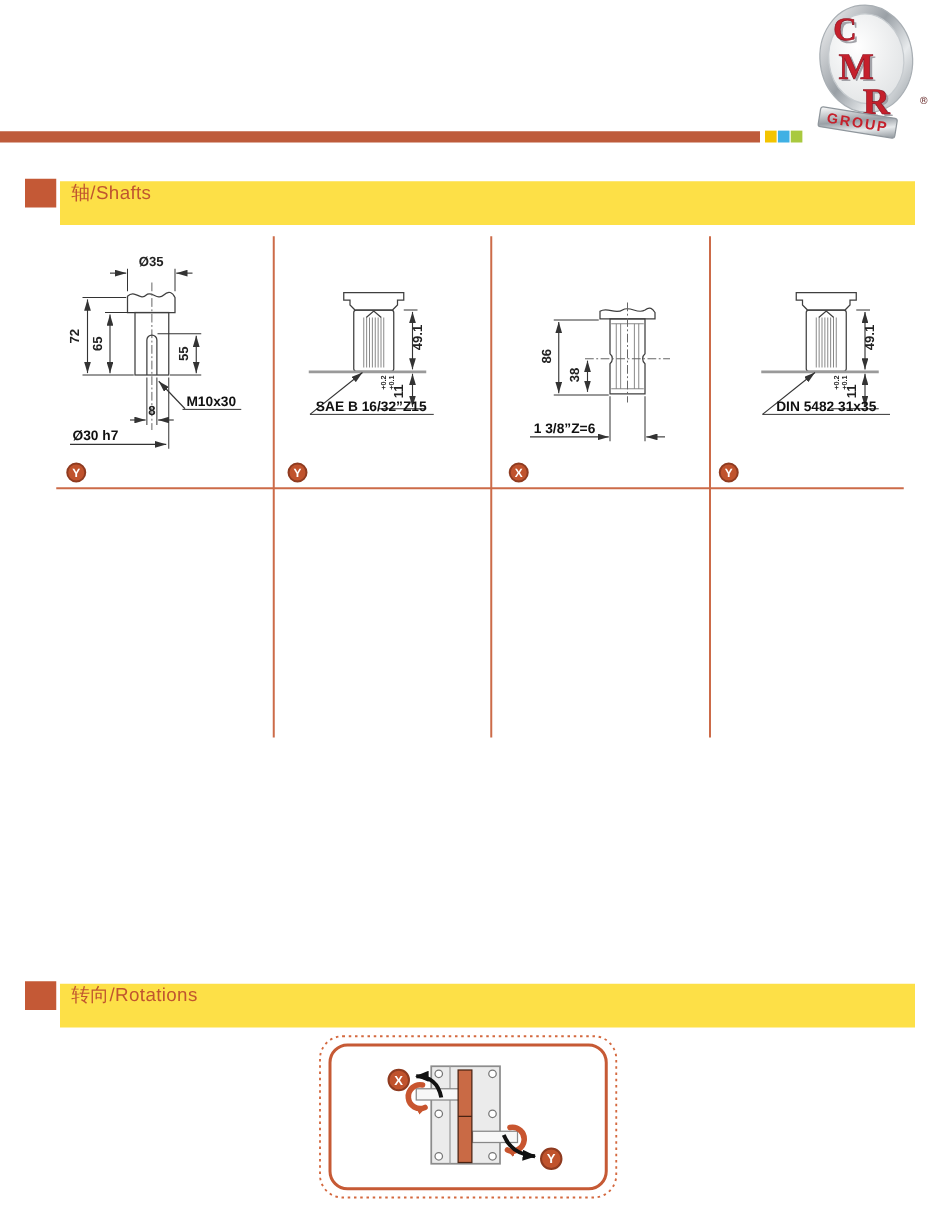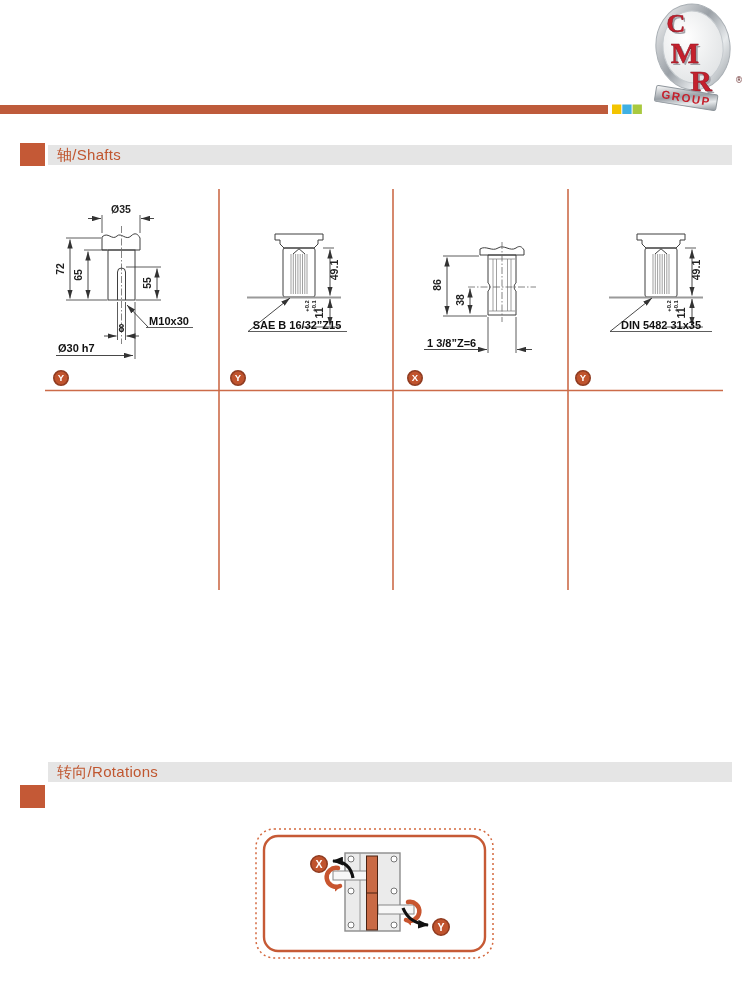--- a/index.html
+++ b/index.html
@@ -1,20 +1,20 @@
 <!DOCTYPE html>
 <html><head>
 <meta charset="utf-8">
 <style>
   html,body{margin:0;padding:0;background:#fff;}
   body{width:750px;height:985px;position:relative;overflow:hidden;
        font-family:"Liberation Sans","DejaVu Sans",sans-serif;}
   
   .hdr-square{position:absolute;left:20px;width:25px;height:23px;background:#C45936;}
-  .hdr-band{position:absolute;left:48px;width:684px;height:20px;background:#e5e5e5;}
+  .hdr-band{position:absolute;left:48px;width:684px;height:35px;background:#fde047;}
   .hdr-band span{display:block;padding-left:9px;line-height:20px;
        font-size:15px;color:#C0562F;letter-spacing:.3px;}
   
   .dim{font:700 10.5px "Liberation Sans",sans-serif;fill:#222;}
   .lbl{font:700 11px "Liberation Sans",sans-serif;fill:#111;}
   .tol{font:600 5.8px "Liberation Sans",sans-serif;fill:#222;}
   .badge-txt{font:700 9.5px "Liberation Sans",sans-serif;fill:#fff;}
   .badge-txt-lg{font:700 10.5px "Liberation Sans",sans-serif;fill:#fff;}
   .logo-letter{font:900 26px "Liberation Serif","DejaVu Serif",serif;fill:#C5202C;stroke:#891423;stroke-width:.5;}
   .logo-shadow{font:900 26px "Liberation Serif","DejaVu Serif",serif;fill:#A2A2A8;}
@@ -233,21 +233,21 @@
       <text class="badge-txt" x="415" y="381.4" text-anchor="middle">X</text>
     </g>
     <g>
       <circle cx="583" cy="378" r="7.2" fill="#C0532D" stroke="#8F3B20" stroke-width="1.6"></circle>
       <text class="badge-txt" x="583" y="381.4" text-anchor="middle">Y</text>
     </g>
   </g>
 </svg>
 
 <div class="hdr-square" style="top:785px;"></div>
-<div class="hdr-band" style="top:762px;">
+<div class="hdr-band" style="top:787px;">
   <span>转向/Rotations</span>
 </div>
 
 <svg style="left:250px;top:822px;" width="245" height="145" viewBox="250 822 245 145">
   <defs>
     <marker id="arrB" markerUnits="userSpaceOnUse" markerWidth="11" markerHeight="9" viewBox="0 0 10 8" refX="9" refY="4" orient="auto">
       <path d="M0,0 L10,4 L0,8 Z" fill="#111"></path>
     </marker>
     <marker id="arrO" markerUnits="userSpaceOnUse" markerWidth="8" markerHeight="7" viewBox="0 0 10 8" refX="8" refY="4" orient="auto">
       <path d="M0,0 L10,4 L0,8 Z" fill="#C8552F"></path>

